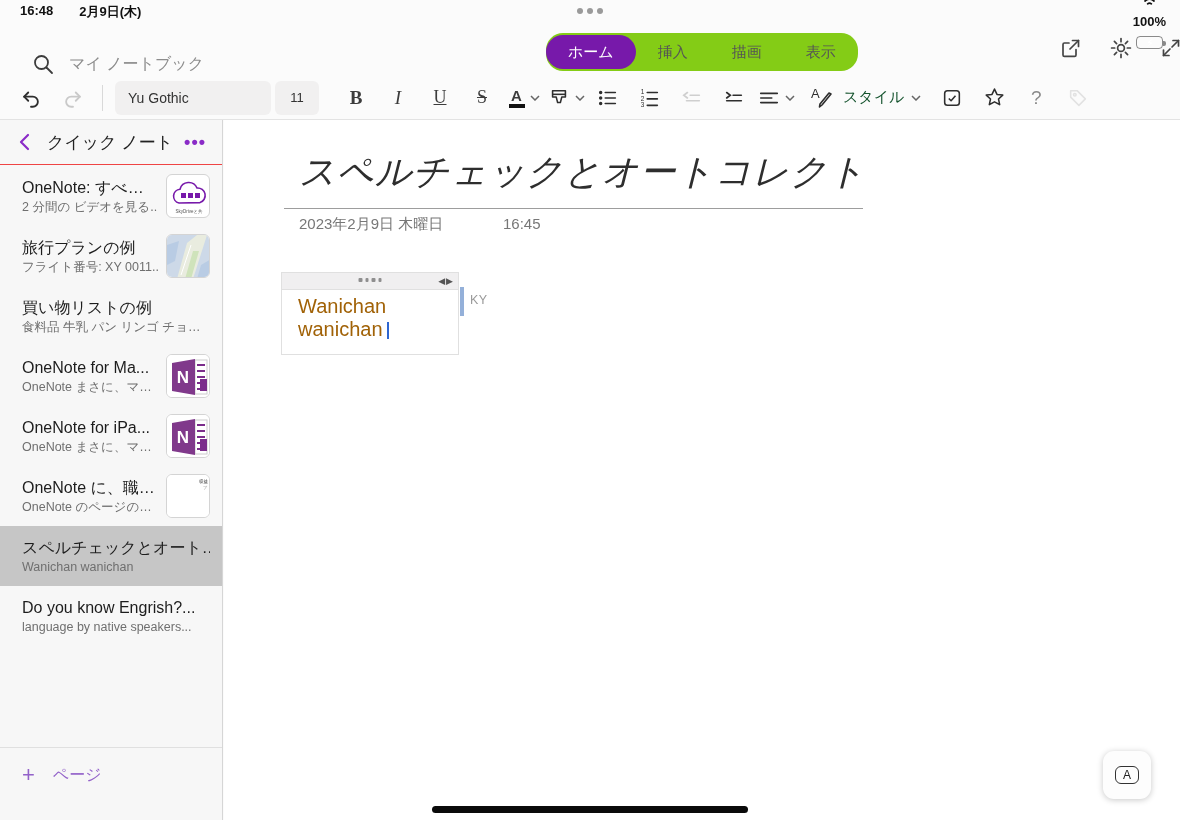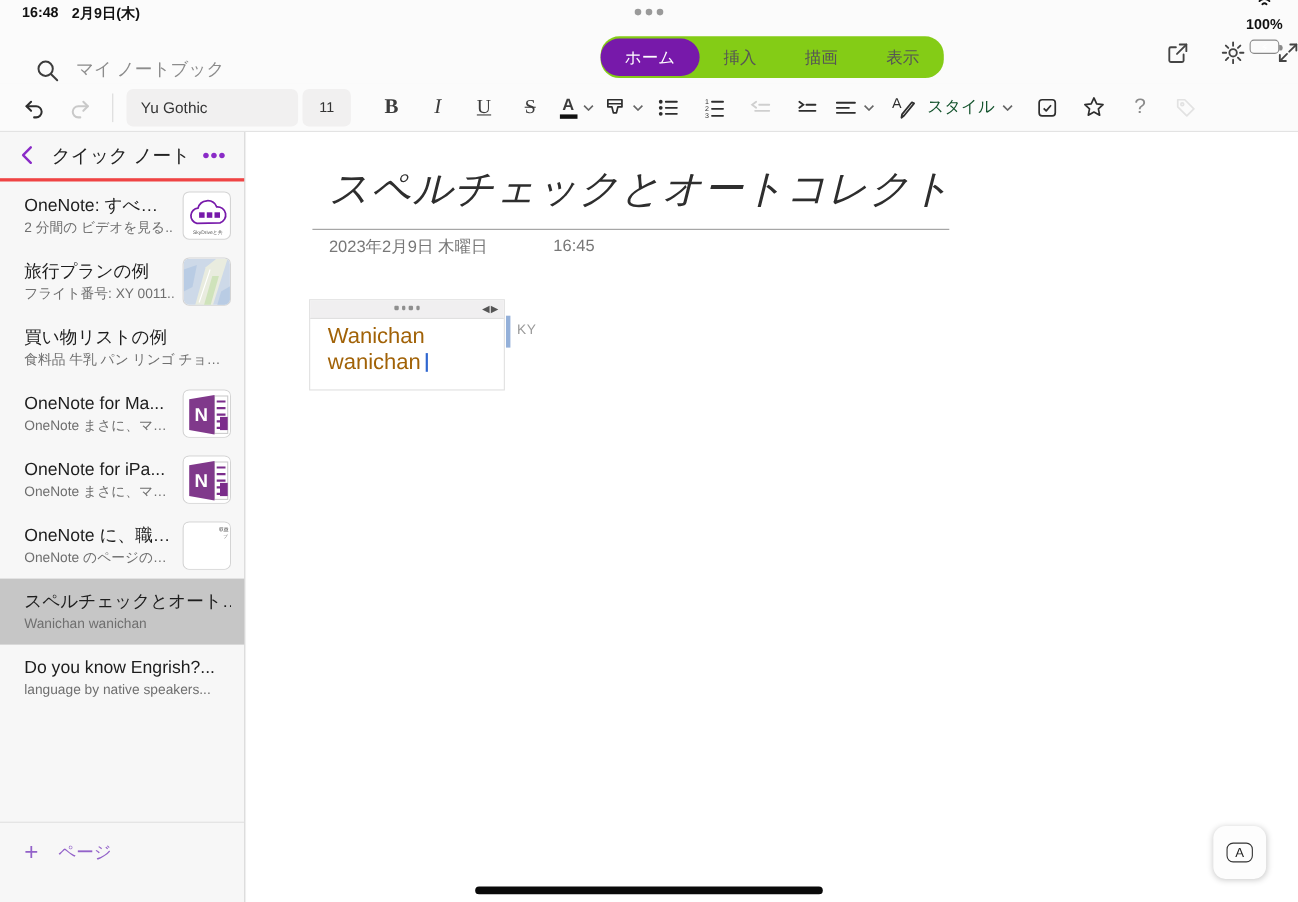--- a/index.html
+++ b/index.html
@@ -1,21 +1,21 @@
 <!DOCTYPE html>
 <html style="--accent: #7719AA;"><head>
 <meta charset="utf-8">
 <style>
   * { margin:0; padding:0; box-sizing:border-box; }
   html,body { width:1180px; height:820px; overflow:hidden; }
   body { font-family:"Liberation Sans","DejaVu Sans",sans-serif; background:#fbfbfb; color:#333; position:relative; }
 
   
   .statusbar { position:absolute; top:0; left:0; width:1180px; height:24px; display:flex; align-items:center; justify-content:space-between; padding:0 14px 0 20px; font-size:13px; font-weight:bold; color:#111; }
-  .status-left { display:flex; gap:12px; }
+  .status-left { display:flex; gap:26px; }
   .status-center { position:absolute; left:50%; top:8px; transform:translateX(-50%); display:flex; gap:4px; }
   .status-center i { width:6px; height:6px; border-radius:50%; background:#9a9a9a; }
   .status-right { display:flex; align-items:center; gap:7px;flex-direction:column; }
   .cellbars { display:flex; align-items:flex-end; gap:1.5px; height:11px; }
   .cellbars i { width:3px; background:#111; border-radius:1px; }
   .cellbars i:nth-child(1){height:4px}.cellbars i:nth-child(2){height:6px}.cellbars i:nth-child(3){height:8px}.cellbars i:nth-child(4){height:11px}
   .battery { position:relative; width:27px; height:13px; border:1px solid rgba(0,0,0,.45); border-radius:4px; padding:1px; }
   .battery:after { content:""; position:absolute; right:-4px; top:4px; width:2.5px; height:5px; background:rgba(0,0,0,.45); border-radius:0 2px 2px 0; }
   .battery .fill { width:100%; height:100%; background:#35c75a; border-radius:2px; }
   .battery .bolt { position:absolute; left:9px; top:0px; font-size:11px; color:#fff; font-weight:bold; }
@@ -45,21 +45,21 @@
   .glyph-s { font-size:18px; text-decoration:line-through; font-family:"Liberation Serif","DejaVu Serif",serif; }
   .fontcolor { display:flex; flex-direction:column; align-items:center; line-height:1; }
   .fontcolor b { font-size:15px; font-weight:bold; }
   .fontcolor i { width:16px; height:4px; background:#111; margin-top:1px; display:block; }
   .chev { margin-left:5px; color:#666; }
   .styles-label { font-size:15px; color:#14532d; margin:0 2px 0 6px; }
   .qmark { font-size:19px; color:#8a8a8a; }
 
   
   .sidebar { position:absolute; top:120px; left:0; width:223px; height:700px; background:#f7f7f7; border-right:1px solid #d6d6d6; }
-  .sb-header { height:45px; display:flex; align-items:center; padding:0 16px 0 14px; border-bottom:3px solid #ef4444; }
+  .sb-header { height:45px; display:flex; align-items:center; padding:0 16px 0 14px; border-bottom:1px solid #ef4444; }
   .sb-back { color:var(--accent); width:22px; height:22px; }
   .sb-title { flex:1; text-align:center; font-size:17px; color:#222; }
   .sb-more { color:var(--accent); font-size:18px; letter-spacing:1px; font-weight:bold; }
   .pagelist { position:absolute; top:46px; left:0; right:0; }
   .page-item { display:flex; align-items:center; padding:8px 12px 8px 22px; height:60px; gap:8px; }
   .page-item.selected { background:#c6c6c6; }
   .pi-text { flex:1; min-width:0; }
   .pi-title { font-size:16px; color:#1d1d1d; line-height:22px; white-space:nowrap; overflow:hidden; }
   .pi-sub { font-size:12.5px; color:#6f6f6f; line-height:17px; white-space:nowrap; overflow:hidden; }
   .thumb { width:44px; height:44px; border:1px solid #d4d4d4; border-radius:6px; background:#fff; flex:none; overflow:hidden; position:relative; }

